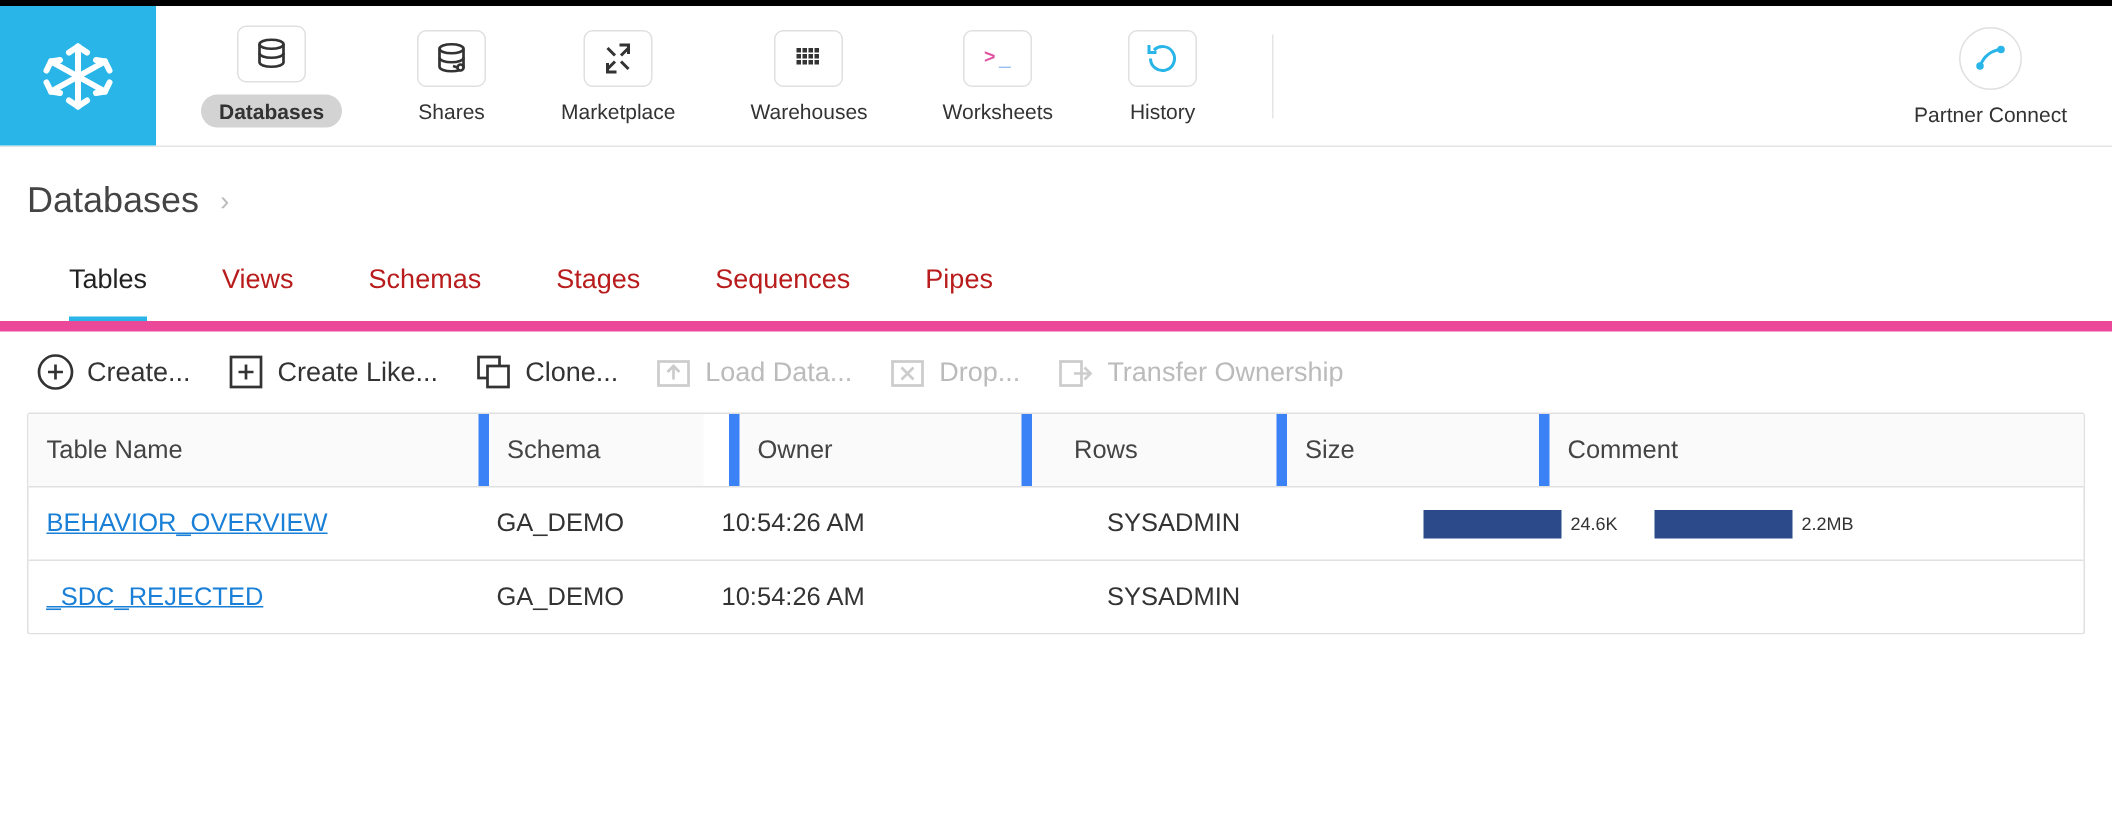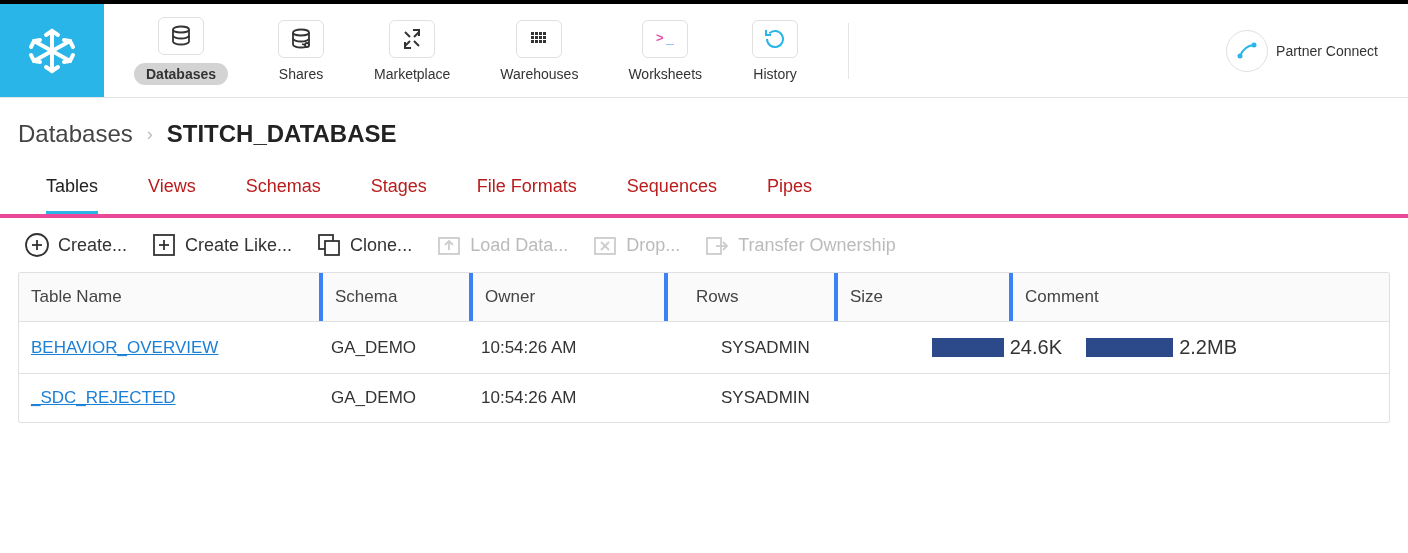--- a/index.html
+++ b/index.html
@@ -8,63 +8,63 @@
   
   .topbar { height:98px; border-top:4px solid #000; border-bottom:1px solid #e5e5e5; display:flex; align-items:stretch; background:#fff; }
   .logo-box { width:104px; background:#29b5e8; display:flex; align-items:center; justify-content:center; }
   .nav-items { display:flex; align-items:center; padding-left:30px; gap:50px; flex:1; }
   .nav-item { display:flex; flex-direction:column; align-items:center; gap:8px; cursor:pointer; }
   .nav-icon-wrap { width:46px; height:38px; border:1px solid #e0e0e0; border-radius:6px; display:flex; align-items:center; justify-content:center; background:#fff; }
   .nav-label { font-size:14px; color:#333; }
   .nav-label.active { background:#d3d3d3; padding:3px 12px; border-radius:12px; font-weight:600; }
   .nav-divider { width:1px; height:56px; background:#e5e5e5; align-self:center; }
   .spacer { flex:1; }
-  .partner-connect { display:flex; align-items:center; gap:8px; margin-right:30px; cursor:pointer; }
+  .partner-connect { display:flex; flex-direction:column; align-items:center; gap:8px; margin-right:30px; cursor:pointer; }
   .partner-icon { width:42px; height:42px; border:1px solid #e0e0e0; border-radius:50%; display:flex; align-items:center; justify-content:center; background:#fff; }
 
   
   .breadcrumb-row { padding:22px 18px 0 18px; font-size:24px; display:flex; align-items:center; gap:14px; color:#444; }
   .breadcrumb-root { font-weight:400; }
   .breadcrumb-sep { color:#bbb; font-size:18px; }
   .breadcrumb-current { font-weight:700; color:#222; }
 
   
-  .section-tabs { display:flex; gap:50px; padding:28px 46px 0 46px; border-bottom:4px solid #ec4899; }
+  .section-tabs { display:flex; gap:50px; padding:28px 46px 0 46px; border-bottom:7px solid #ec4899; }
   .section-tab { padding-bottom:14px; font-size:18px; color:#b91c1c; cursor:pointer; }
   .section-tab.active { color:#222; border-bottom:3px solid #29b5e8; font-weight:500; }
 
   
   .toolbar { display:flex; align-items:center; gap:24px; padding:14px 24px; }
   .tool-btn { display:flex; align-items:center; gap:8px; font-size:18px; color:#333; cursor:pointer; }
   .tool-btn.disabled { color:#bbb; cursor:default; }
   .tool-icon { width:26px; height:26px; display:flex; align-items:center; justify-content:center; }
   .tool-icon-lite { stroke:#333; }
   .tool-btn.disabled .tool-icon-lite { stroke:#ccc; }
 
   
   .tbl { margin:0 18px; border:1px solid #e0e0e0; border-radius:2px; }
   .tbl-row { display:flex; border-bottom:1px solid #e0e0e0; }
   .tbl-row:last-child { border-bottom:none; }
   .tbl-cell { padding:14px 12px; font-size:17px; color:#333; display:flex; align-items:center; }
   .c-name { width:300px; }
   .c-schema { width:150px; }
   .c-ctime { width:240px; }
-  .c-owner { width:195px; }
+  .c-owner { width:195px;margin-left:17px; }
   .c-rows { width:170px;padding-left:28px; }
   .c-size { width:175px; }
   .c-comment { flex:1; }
   .tbl-head .tbl-cell { font-weight:500; color:#444; background:#fafafa; }
-  .tbl-head .tbl-cell + .tbl-cell { border-left:4px solid #3b82f6; }
+  .tbl-head .tbl-cell + .tbl-cell { border-left:7px solid #3b82f6; }
   .link { color:#1a7fd6; cursor:pointer;text-decoration:underline; }
   .sort-desc { margin-left:4px; color:#999; font-size:14px; }
   .bar-wrap { display:flex; align-items:center; gap:6px; width:100%; }
   .bar { height:19px; background:#2c4a8a; }
   .bar-full { width:92px; }
   .bar-full2 { width:92px; }
-  .bar-txt { font-size:20px; color:#333; }
+  .bar-txt { font-size:12px; color:#333; }
 
   
   .annot { position:absolute; left:14px; top:345px; width:450px; height:48px; border:4px solid #6ee49a; border-radius:22px; pointer-events:none; }
   .content-wrap { position:relative; }
 </style>
 </head>
 <body>
 
 <div class="topbar">
   <div class="logo-box">
@@ -168,29 +168,27 @@
       <span class="nav-label">Partner Connect</span>
     </div>
   </div>
 </div>
 
 <div class="content-wrap">
 
   <div class="breadcrumb-row">
     <span class="breadcrumb-root">Databases</span>
     <span class="breadcrumb-sep">›</span>
-    <span class="breadcrumb-current">STITCH_DATABASE</span>
   </div>
 
   <div class="section-tabs">
     <div class="section-tab active">Tables</div>
     <div class="section-tab">Views</div>
     <div class="section-tab">Schemas</div>
     <div class="section-tab">Stages</div>
-    <div class="section-tab">File Formats</div>
     <div class="section-tab">Sequences</div>
     <div class="section-tab">Pipes</div>
   </div>
 
   <div class="toolbar">
     <div class="tool-btn">
       <span class="tool-icon">
         <svg width="26" height="26" viewBox="0 0 26 26" fill="none" class="tool-icon-lite" stroke-width="1.8">
             <circle cx="13" cy="13" r="11"></circle>
             <line x1="13" y1="8" x2="13" y2="18"></line>

